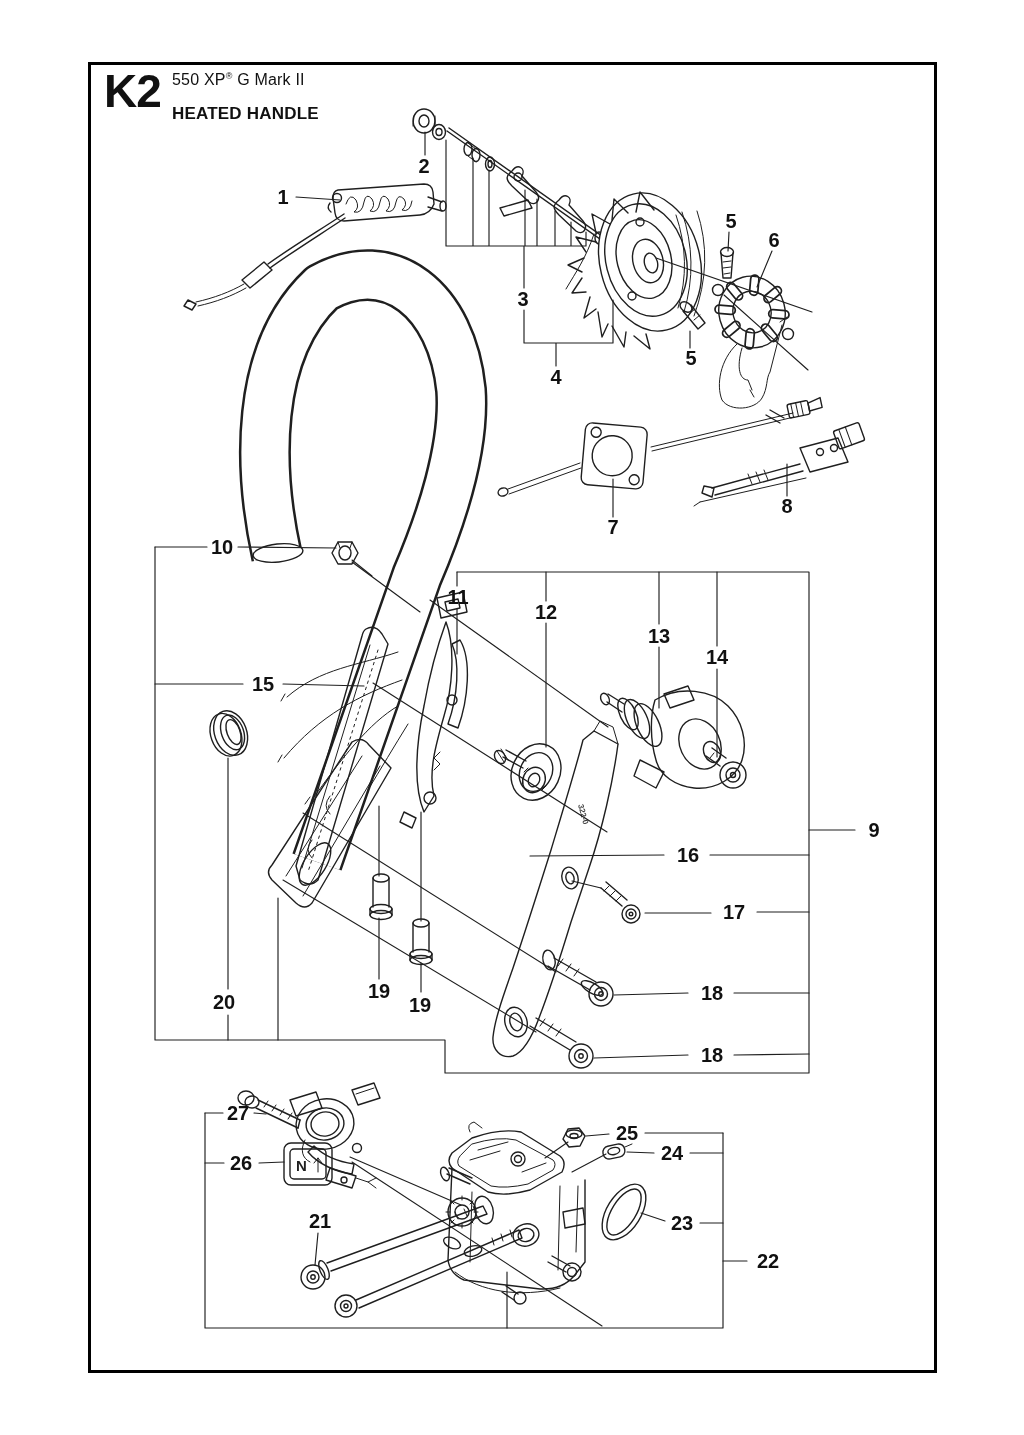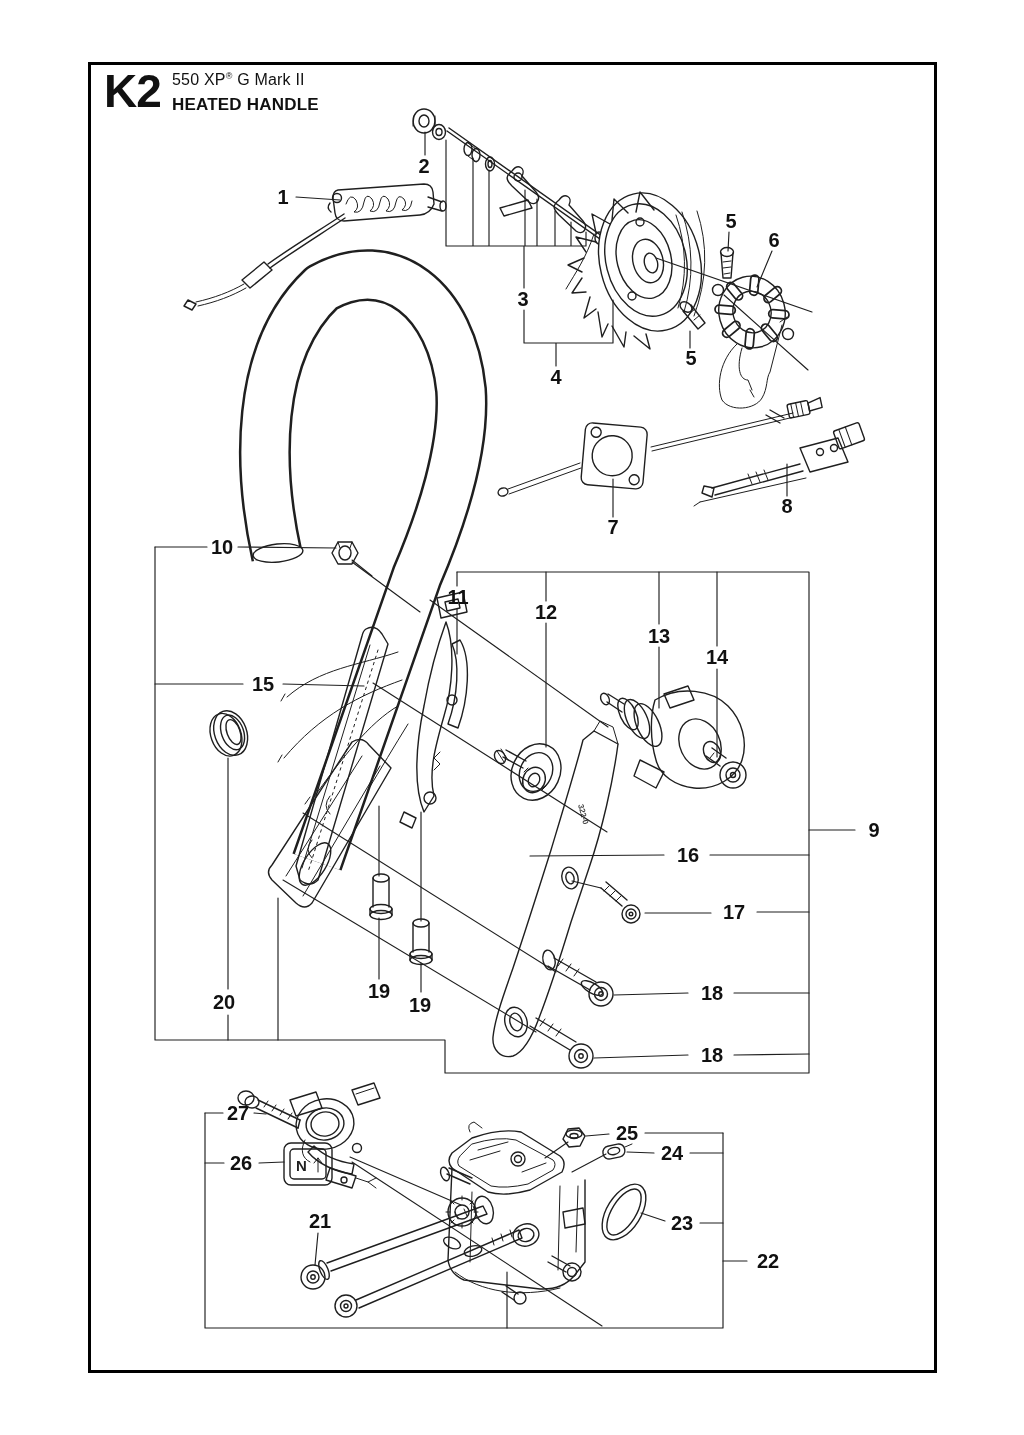--- a/index.html
+++ b/index.html
@@ -6,21 +6,21 @@
   html,body{margin:0;padding:0;background:#fff;}
   .page{position:relative;width:1024px;height:1435px;background:var(--bg);
         font-family:"Liberation Sans",sans-serif;overflow:hidden;}
   .frame{position:absolute;left:88px;top:62px;width:843px;height:1305px;
          border:3px solid var(--frame);box-sizing:content-box;}
   .hdr-code{position:absolute;left:104px;top:64px;font-size:46px;font-weight:bold;
             color:var(--text);letter-spacing:-1px;}
   .hdr-titles{position:absolute;left:172px;top:71px;color:var(--text);}
   .hdr-model{font-size:16px;font-weight:normal;letter-spacing:.2px;}
   .hdr-model sup{font-size:9px;}
-  .hdr-sub{font-size:17px;font-weight:bold;margin-top:6px;letter-spacing:.2px;}
+  .hdr-sub{font-size:17px;font-weight:bold;margin-top:15px;letter-spacing:.2px;}
   svg#diagram{position:absolute;left:0;top:0;width:1024px;height:1435px;}
   #diagram path,#diagram ellipse,#diagram circle,#diagram rect,#diagram line,#diagram polygon{
     stroke:var(--line);stroke-width:1.4;fill:none;stroke-linecap:round;stroke-linejoin:round;}
   #diagram .leader{stroke-width:1.15;}
   #diagram .thin{stroke-width:1;}
   #diagram .wfill{fill:#fff;}
   #diagram .tube-outer{stroke:var(--line);stroke-width:52;fill:none;stroke-linecap:butt;}
   #diagram .tube-inner{stroke:#fff;stroke-width:47;fill:none;stroke-linecap:butt;}
   #diagram .pole-b{stroke-width:10;}
   #diagram .pole-w{stroke:#fff;stroke-width:6.5;}

